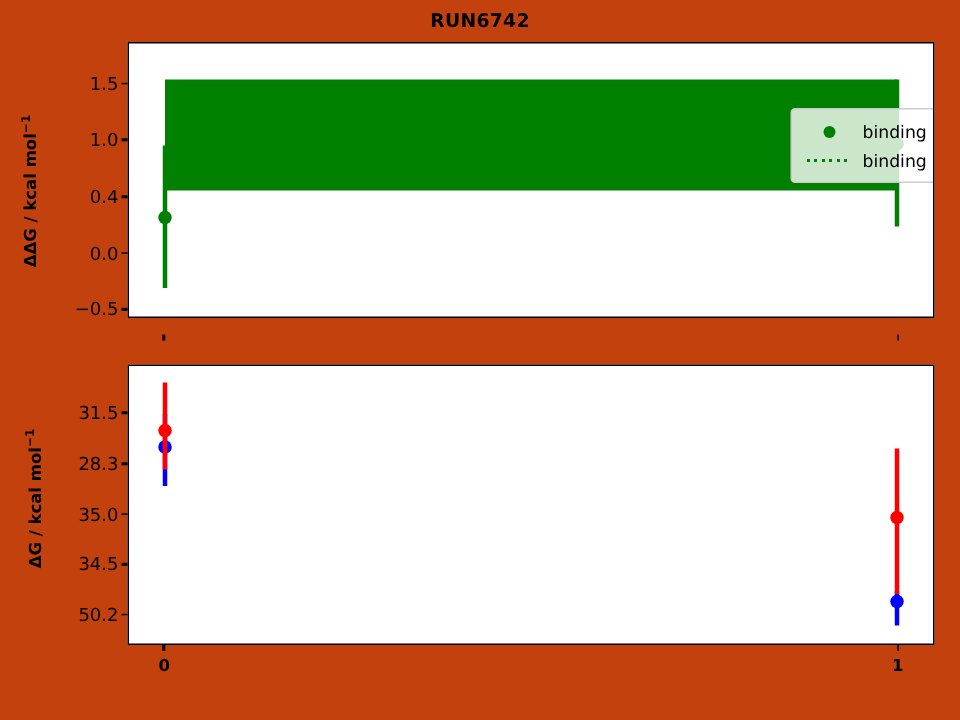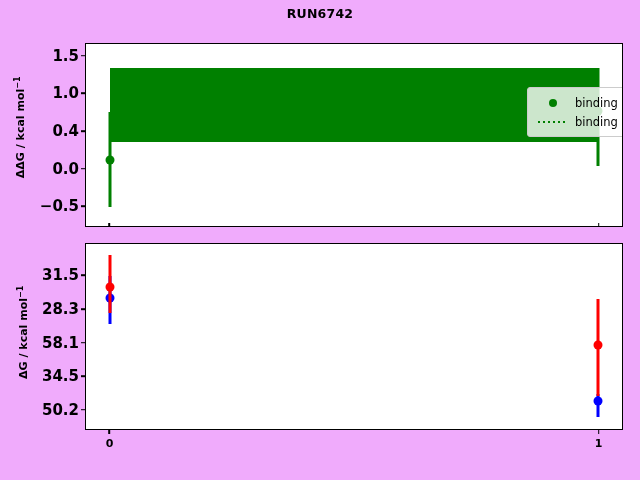--- a/index.html
+++ b/index.html
@@ -10,21 +10,21 @@
   body {
     width: 640px;
     height: 480px;
     font-family: "DejaVu Sans", sans-serif;
     overflow: hidden;
   }
   #figure {
     position: relative;
     width: 640px;
     height: 480px;
-    background: #f0abfc;
+    background: #c2410c;
   }
 
   
   .fig-title {
     position: absolute;
     left: 0;
     top: 6px;
     width: 640px;
     text-align: center;
     font-size: 12.5px;
@@ -34,21 +34,21 @@
   }
 
   
   .axes {
     position: absolute;
     box-sizing: border-box;
     border: 1.6px solid #000000;
     background: #ffffff;
     overflow: hidden;
   }
-  #axes-top    { left: 85px; top: 43px;  width: 538px; height: 184px; }
+  #axes-top    { left: 85px; top: 28px;  width: 538px; height: 184px; }
   #axes-bottom { left: 85px; top: 243px; width: 538px; height: 187px; }
 
   
   .ylabel {
     position: absolute;
     font-size: 11px;
     font-weight: bold;
     color: #000000;
     transform-origin: 50% 50%;
     transform: rotate(-90deg);
@@ -80,22 +80,22 @@
     font-weight: bold;
     color: #000000;
   }
 
   
   .ytick-label {
     position: absolute;
     right: 0;
     width: 46px;
     text-align: right;
-    font-size: 15px;
-    font-weight: bold;
+    font-size: 12px;
+    font-weight: normal;
     color: #000000;
     transform: translateY(-50%);
   }
   .ytick-mark {
     position: absolute;
     width: 4px;
     height: 1.6px;
     background: #000000;
     transform: translateY(-50%);
   }
@@ -245,21 +245,21 @@
         <div class="errbar" style="left: 95.4545%; top: 29.8561%; height: 52.1583%; background: rgb(255, 0, 0);"></div>
         <div class="marker" style="left: 95.4545%; top: 54.6763%; background: rgb(255, 0, 0);"></div>
       </div>
 
   </div>
   <div id="bottom-yticks">
       <div class="ytick-label" style="top: 275.288px; left: 33px; right: auto;">31.5</div>
       <div class="ytick-mark" style="top: 275.288px; left: 81px;"></div>
       <div class="ytick-label" style="top: 308.921px; left: 33px; right: auto;">28.3</div>
       <div class="ytick-mark" style="top: 308.921px; left: 81px;"></div>
-      <div class="ytick-label" style="top: 342.554px; left: 33px; right: auto;">58.1</div>
+      <div class="ytick-label" style="top: 342.554px; left: 33px; right: auto;">35.0</div>
       <div class="ytick-mark" style="top: 342.554px; left: 81px;"></div>
       <div class="ytick-label" style="top: 376.187px; left: 33px; right: auto;">34.5</div>
       <div class="ytick-mark" style="top: 376.187px; left: 81px;"></div>
       <div class="ytick-label" style="top: 409.82px; left: 33px; right: auto;">50.2</div>
       <div class="ytick-mark" style="top: 409.82px; left: 81px;"></div>
     </div>
   <div id="bottom-xticks">
       <div class="xtick-mark" style="left: 109.455px; top: 430px;"></div>
       <div class="xtick-label" style="left: 109.455px; top: 437px;">0</div>
       <div class="xtick-mark" style="left: 598.545px; top: 430px;"></div>

